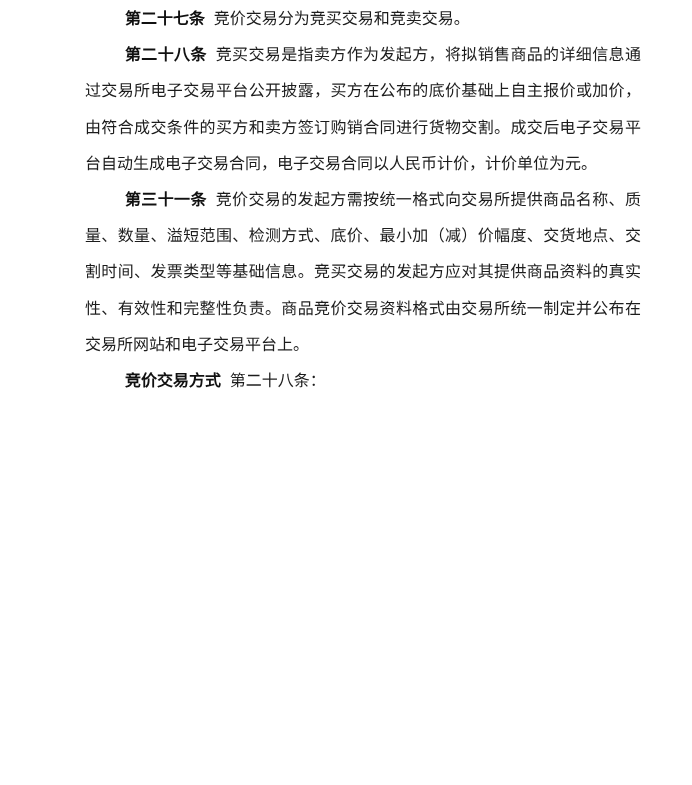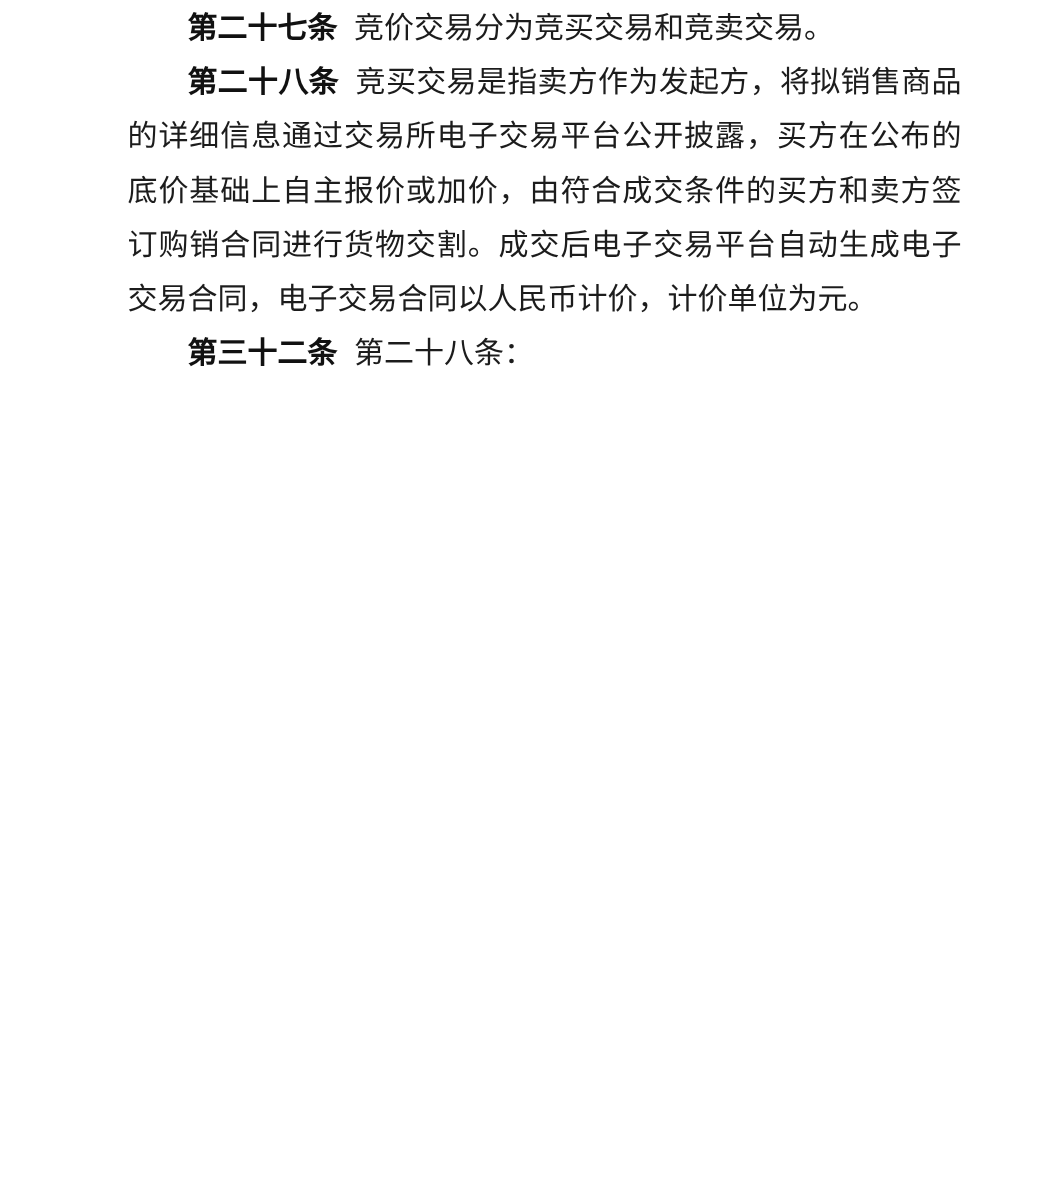--- a/index.html
+++ b/index.html
@@ -13,21 +13,21 @@
     height: 785px;
     background: #ffffff;
     overflow: hidden;
   }
   .doc {
     position: absolute;
     left: 85px;
     top: 1px;
     width: 556px;
     font-family: "Liberation Serif", "DejaVu Serif", serif;
-    font-size: 20px;
+    font-size: 16px;
     line-height: 36.2px;
     color: #1c1c1c;
     text-align: justify;
   }
   .para {
     margin: 0;
     padding: 0;
     text-indent: 40px;
   }
   .article-num {
@@ -42,17 +42,18 @@
 
 <div class="page">
   <div class="doc">
 
     <p class="para"><span class="article-num">第二十七条</span><span>竞价交易分为竞买交易和竞卖交易。</span></p>
 
     <p class="para"><span class="article-num">第二十八条</span><span>竞买交易是指卖方作为发起方，将拟销售商品的详细信息通过交易所电子交易平台公开披露，买方在公布的底价基础上自主报价或加价，由符合成交条件的买方和卖方签订购销合同进行货物交割。成交后电子交易平台自动生成电子交易合同，电子交易合同以人民币计价，计价单位为元。</span></p>
 
 
 
+    <p class="para"><span class="article-num">第三十一条</span><span>竞价交易的发起方需按统一格式向交易所提供商品名称、质量、数量、溢短范围、检测方式、底价、最小加（减）价幅度、交货地点、交割时间、发票类型等基础信息。竞买交易的发起方应对其提供商品资料的真实性、有效性和完整性负责。商品竞价交易资料格式由交易所统一制定并公布在交易所网站和电子交易平台上。</span></p>
 
-    <p class="para"><span class="article-num">第三十二条</span><span>第二十八条：</span></p>
+    <p class="para"><span class="article-num">竞价交易方式</span><span>第二十八条：</span></p>
 
   </div>
 </div>
 
 </body></html>

